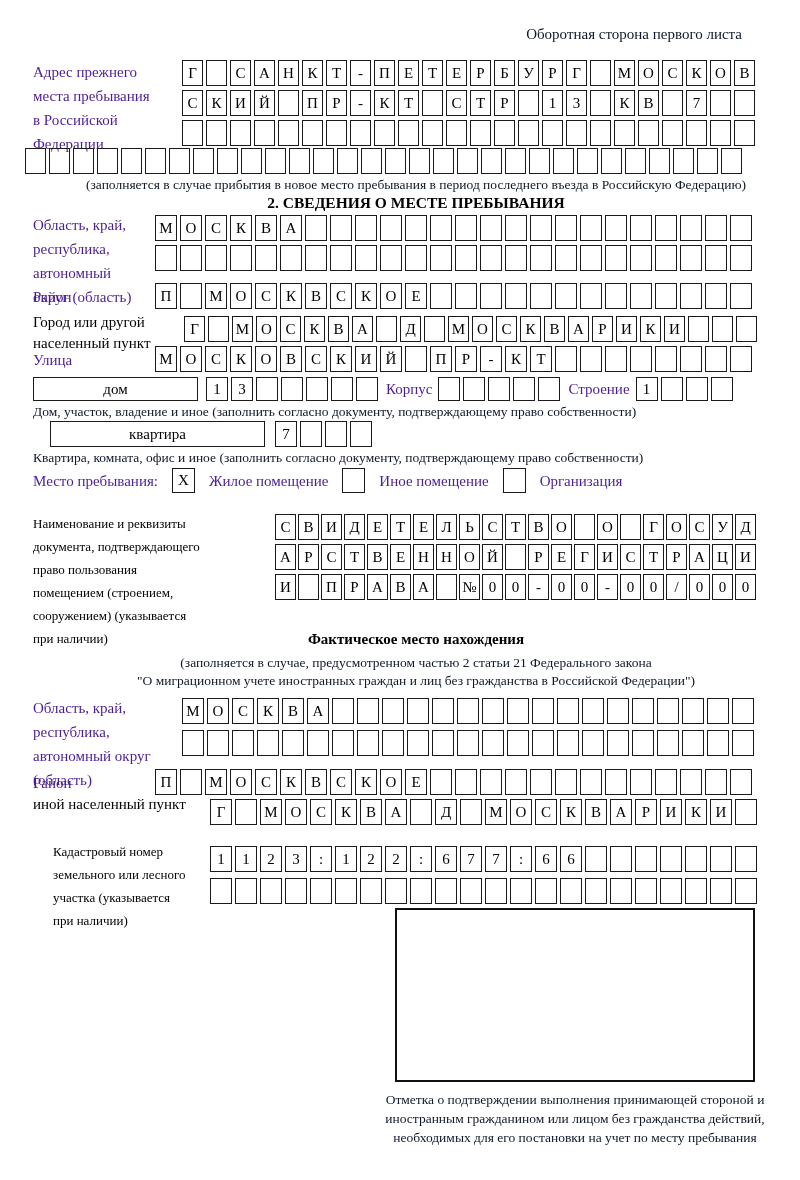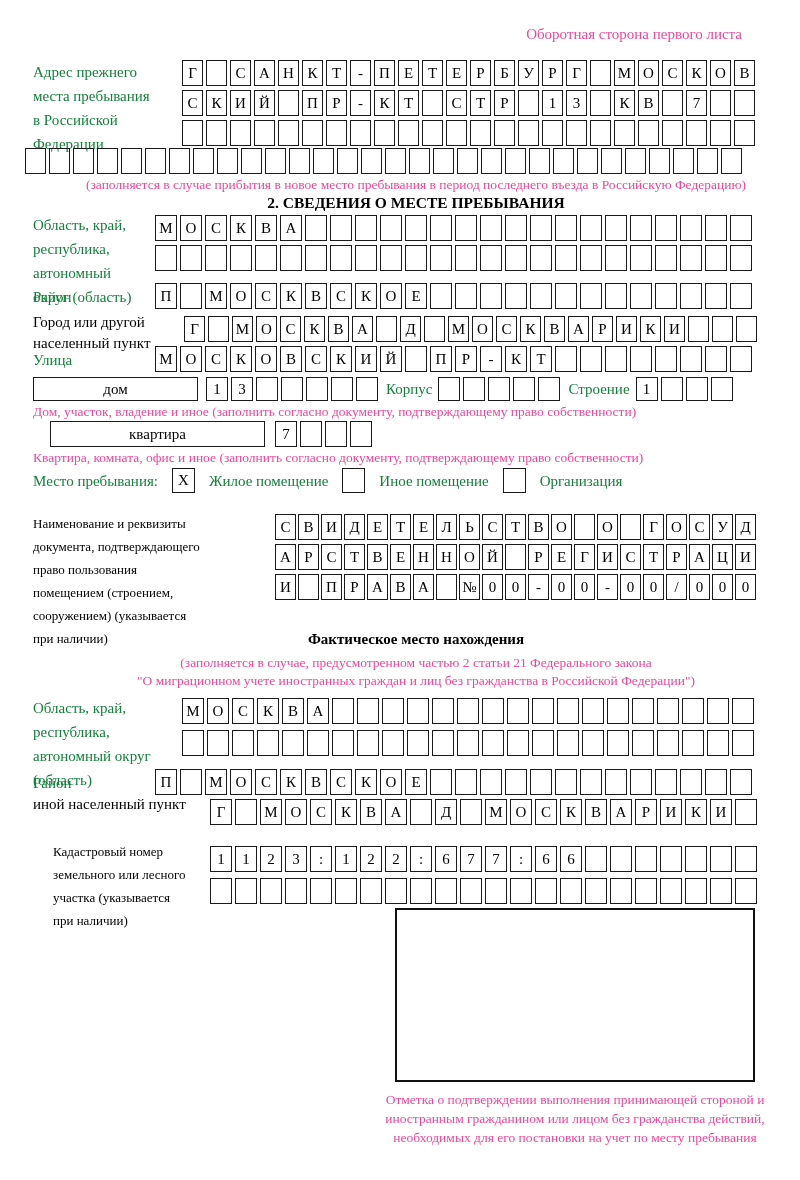--- a/index.html
+++ b/index.html
@@ -1,24 +1,24 @@
 <!DOCTYPE html>
 <html><head>
 <meta charset="utf-8">
 <style>
   html,body{margin:0;padding:0;background:#fff;}
   #page{
     position:relative;width:800px;height:1180px;background:#fff;color:#000;
     font-family:"Liberation Serif","DejaVu Serif",serif;overflow:hidden;
   }
   .abs{position:absolute;}
-  .lbl{font-size:15px;line-height:24px;color:#15803d;}
+  .lbl{font-size:15px;line-height:24px;color:#4c1d95;}
   .lbl-tight{font-size:15px;line-height:21px;}
   .lbl-doc{font-size:13px;line-height:23px;}
-  .cap{font-size:13.5px;color:#ec4899;}
+  .cap{font-size:13.5px;color:#0f172a;}
   .center{text-align:center;width:800px;left:16px;}
   .title{font-size:15.5px;font-weight:bold;}
   .cellrow{display:flex;gap:3px;}
   .cell{
     width:21px;height:26px;border:1.6px solid #1a1a1a;box-sizing:border-box;
     display:flex;align-items:center;justify-content:center;
     font-size:15px;font-family:"Liberation Serif","DejaVu Serif",serif;flex:none;
   }
   .mid .cell{width:22px;}
   .tight{gap:2px;}

